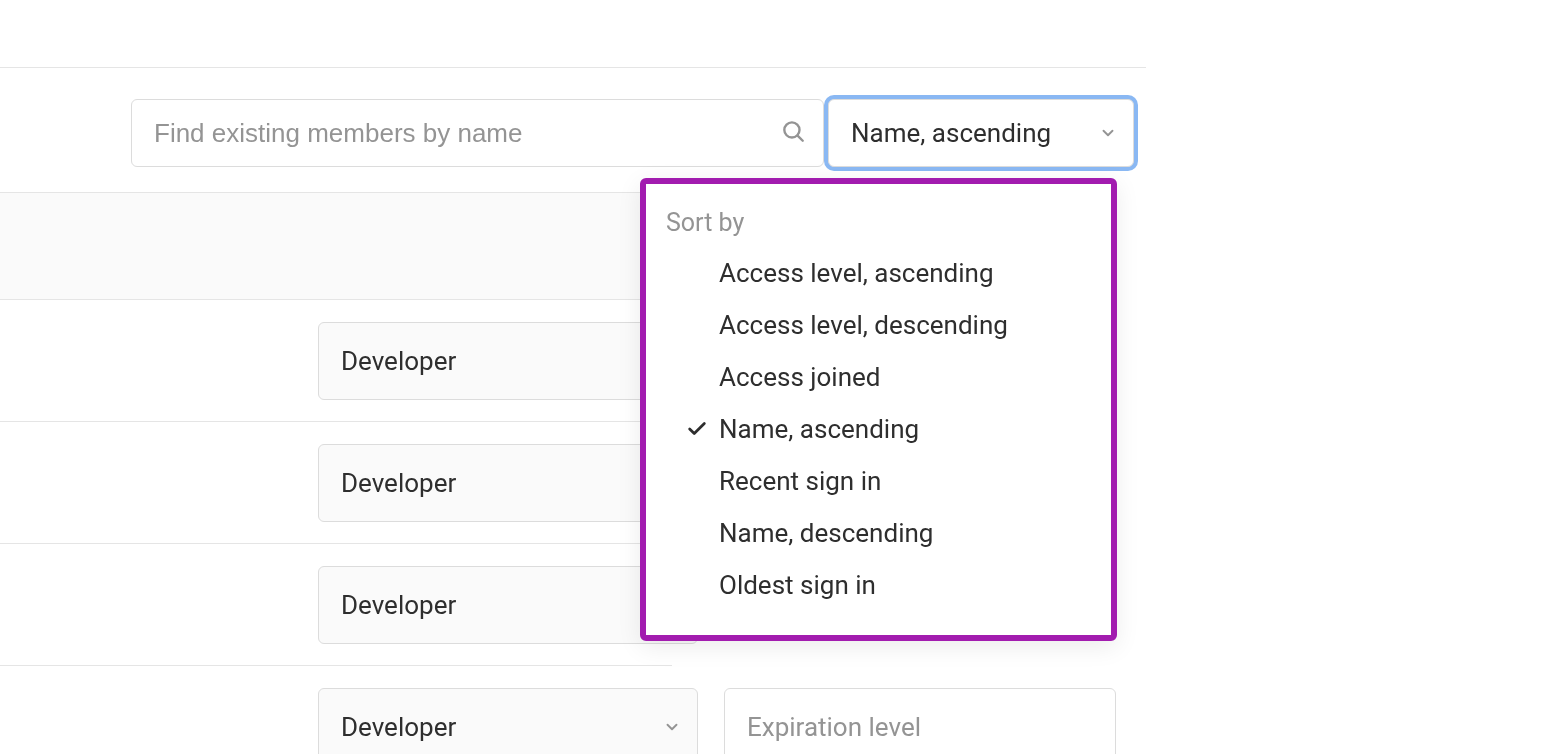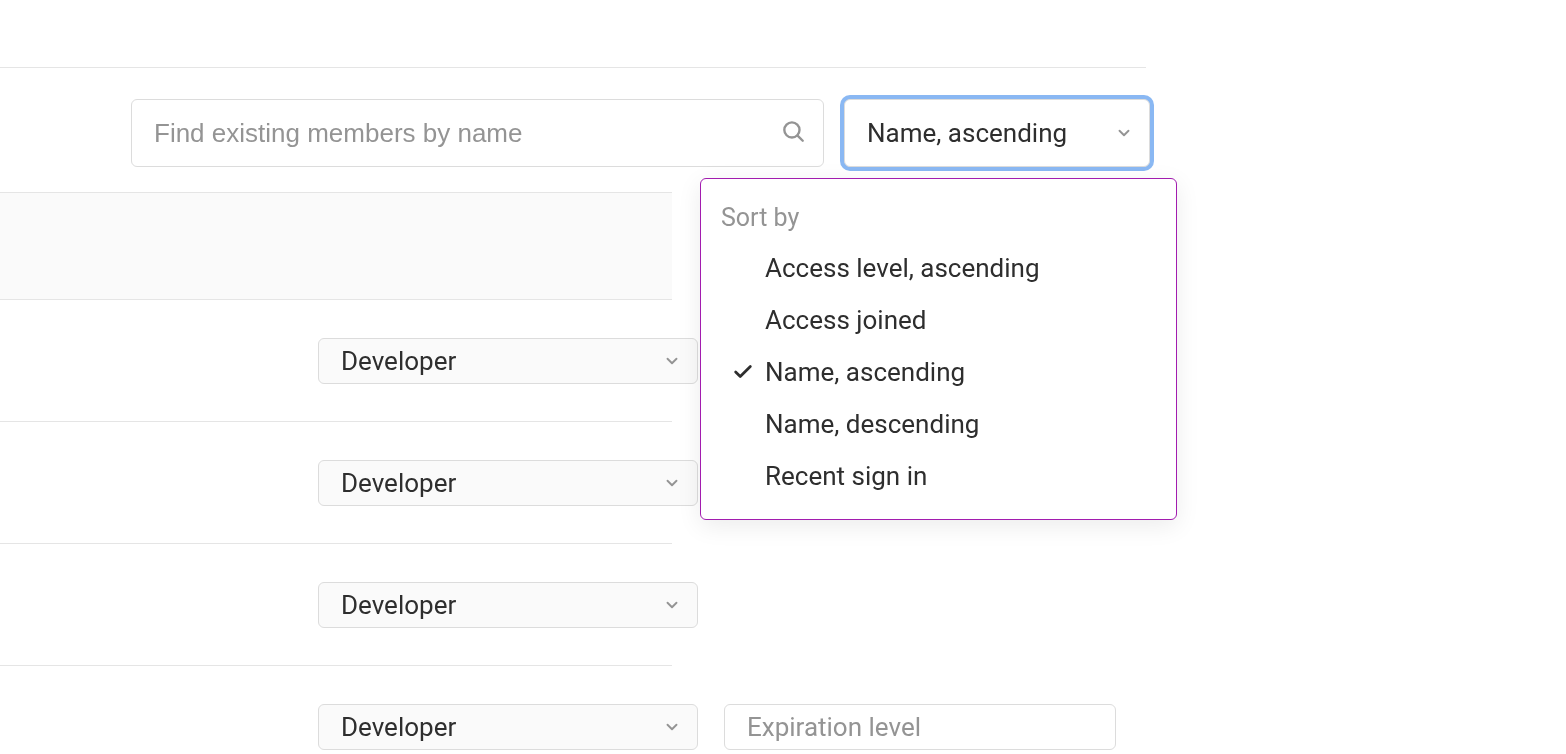--- a/index.html
+++ b/index.html
@@ -18,21 +18,21 @@
       left: 0;
       right: 420px;
       height: 1px;
       background: #e5e5e5;
     }
     .toolbar {
       position: absolute;
       top: 99px;
       left: 131px;
       display: flex;
-      gap: 20px;
+      gap: 4px;
       align-items: flex-start;
     }
     .search-wrap {
       position: relative;
       width: 693px;
     }
     .search-input {
       width: 100%;
       height: 68px;
       border: 1px solid #dcdcdc;
@@ -91,21 +91,21 @@
       border-bottom: 1px solid #e5e5e5;
       position: relative;
     }
     .role-select,
     .exp-input {
       position: absolute;
       left: 318px;
       top: 50%;
       transform: translateY(-50%);
       width: 380px;
-      height: 46px;
+      height: 78px;
       border: 1px solid #dcdcdc;
       border-radius: 6px;
       background: #fafafa;
       font-size: 26px;
       color: #2e2e2e;
       padding: 0 48px 0 22px;
       display: flex;
       align-items: center;
       cursor: pointer;
     }
@@ -128,40 +128,41 @@
     .exp-input {
       left: 724px;
       width: 392px;
       color: #949494;
       background: #fff;
     }
 
     .dropdown {
       position: absolute;
       top: 178px;
-      left: 700px;
+      left: 640px;
       width: 477px;
       background: #fff;
-      border: 1px solid #a21caf;
+      border: 6px solid #a21caf;
       border-radius: 6px;
       box-shadow: 0 6px 24px rgba(0,0,0,0.08);
-      padding: 10px 0 17px;
+      padding: 10px 0 24px;
     }
     .dropdown-header {
       font-size: 25px;
       color: #949494;
       padding: 14px 20px 10px;
     }
     .dropdown-item {
       display: flex;
       align-items: center;
       padding: 11px 20px;
       font-size: 26px;
       color: #2e2e2e;
       cursor: pointer;
+      margin-left: 9px;
     }
     .check-slot {
       width: 44px;
       display: flex;
       align-items: center;
       justify-content: center;
       color: #2e2e2e;
     }
   </style>
 </head>
@@ -241,31 +242,39 @@
 
 <div class="dropdown">
   <div class="dropdown-header">Sort by</div>
 
   <div class="dropdown-item">
     <span class="check-slot"></span>
     <span>Access level, ascending</span>
   </div>
   <div class="dropdown-item">
     <span class="check-slot"></span>
+    <span>Access level, descending</span>
+  </div>
+  <div class="dropdown-item">
+    <span class="check-slot"></span>
     <span>Access joined</span>
   </div>
   <div class="dropdown-item">
     <span class="check-slot">
       <svg width="22" height="22" viewBox="0 0 24 24" fill="none" stroke="currentColor" stroke-width="3" stroke-linecap="round" stroke-linejoin="round">
         <polyline points="20 6 9 17 4 12"></polyline>
       </svg>
     </span>
     <span>Name, ascending</span>
   </div>
   <div class="dropdown-item">
     <span class="check-slot"></span>
+    <span>Recent sign in</span>
+  </div>
+  <div class="dropdown-item">
+    <span class="check-slot"></span>
     <span>Name, descending</span>
   </div>
   <div class="dropdown-item">
     <span class="check-slot"></span>
-    <span>Recent sign in</span>
+    <span>Oldest sign in</span>
   </div>
 </div>
 
 </body></html>

